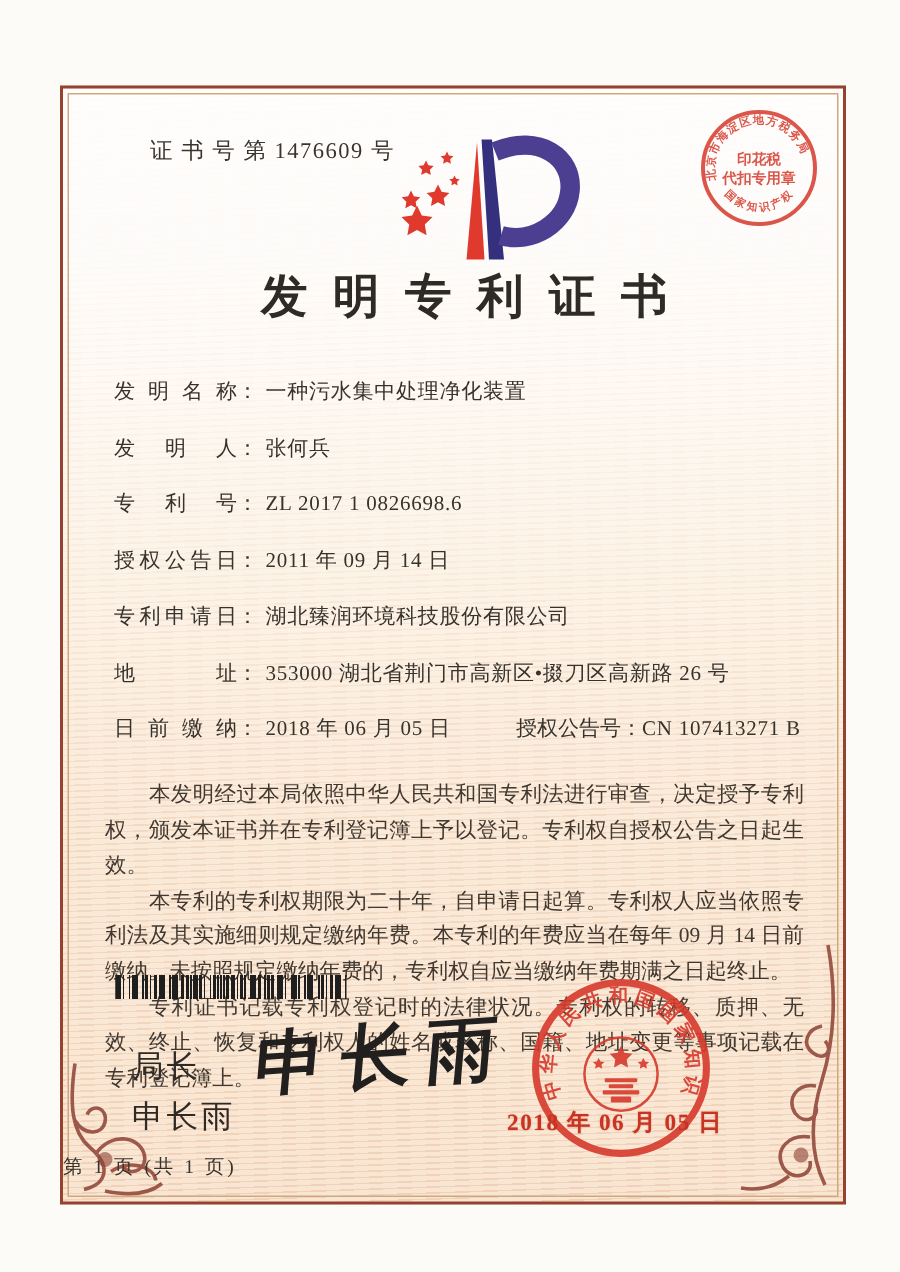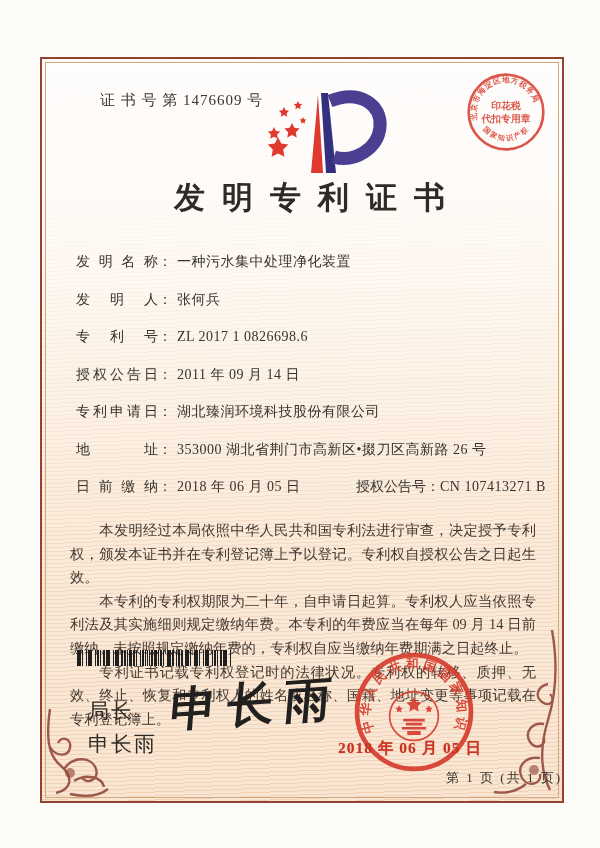--- a/index.html
+++ b/index.html
@@ -34,21 +34,21 @@
     letter-spacing:17px;padding-left:32px;box-sizing:border-box;
   }
   .fields{position:absolute;left:34px;top:192px;width:458px;font-size:14px;color:#37322c;}
   .field-row{margin-bottom:15px;line-height:22.5px;position:relative;}
   .f-label{
     display:inline-block;width:82px;vertical-align:top;
     text-align:justify;text-align-last:justify;
   }
   .f-colon{display:inline-block;margin-right:5px;}
   .f-value{letter-spacing:.5px;}
-  .grant-right{position:absolute;left:268px;top:0;white-space:nowrap;margin-left:12px;}
+  .grant-right{position:absolute;left:268px;top:0;white-space:nowrap;}
   .body-text{
     position:absolute;left:28px;top:460px;width:466px;
     font-size:14.3px;line-height:23.6px;color:#413830;
     text-align:justify;
   }
   .body-text p{margin:0;text-indent:2.05em;}
   .barcode{
     position:absolute;left:35px;top:591px;width:154px;height:16px;
     background-image:
       repeating-linear-gradient(90deg,#1e1e1e 0 1px,transparent 1px 2px,#1e1e1e 2px 4px,transparent 4px 5px,#1e1e1e 5px 6px,transparent 6px 9px),
@@ -62,21 +62,21 @@
     transform:rotate(-4deg) skewX(-9deg);letter-spacing:10px;white-space:nowrap;
   }
   .seal-cnipa{position:absolute;left:311px;top:592px;width:122px;height:122px;opacity:.9;}
   .seal-date{
     position:absolute;left:283px;top:679px;width:170px;text-align:center;
     font-size:15.5px;font-weight:700;color:#c93322;letter-spacing:1px;
     text-shadow:0 0 1px rgba(201,51,34,.5);
   }
   .seal-tax{position:absolute;left:424px;top:13px;width:80px;height:80px;opacity:.85;}
   .footer{
-    position:absolute;left:0;bottom:14px;width:100%;text-align:right;
+    position:absolute;left:0;bottom:14px;width:100%;text-align:left;
     font-size:13px;color:#37322c;letter-spacing:2px;
   }
   .ornament-bl{position:absolute;left:2px;bottom:2px;}
   .ornament-br{position:absolute;right:2px;bottom:2px;}
 </style>
 </head>
 <body>
 
 <div class="page">
   <div class="cert-frame">

